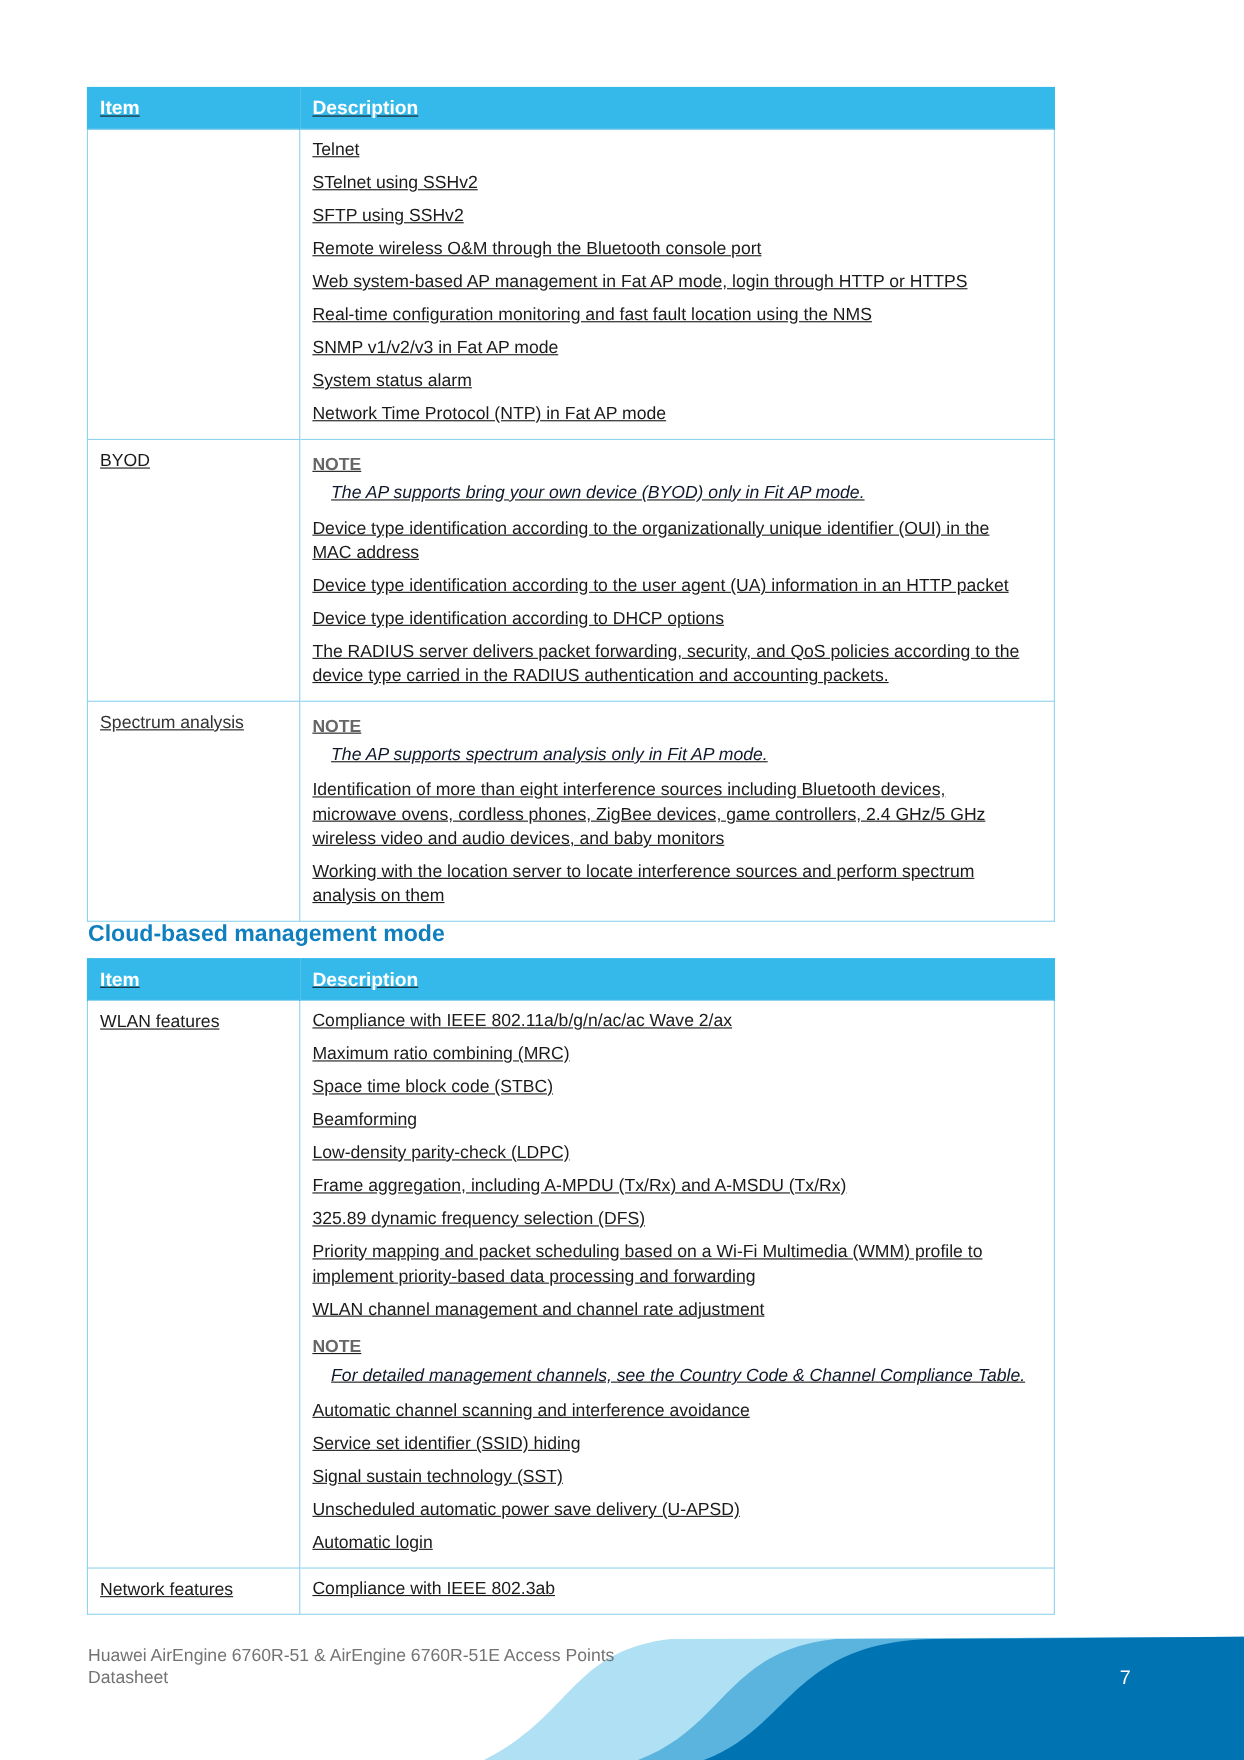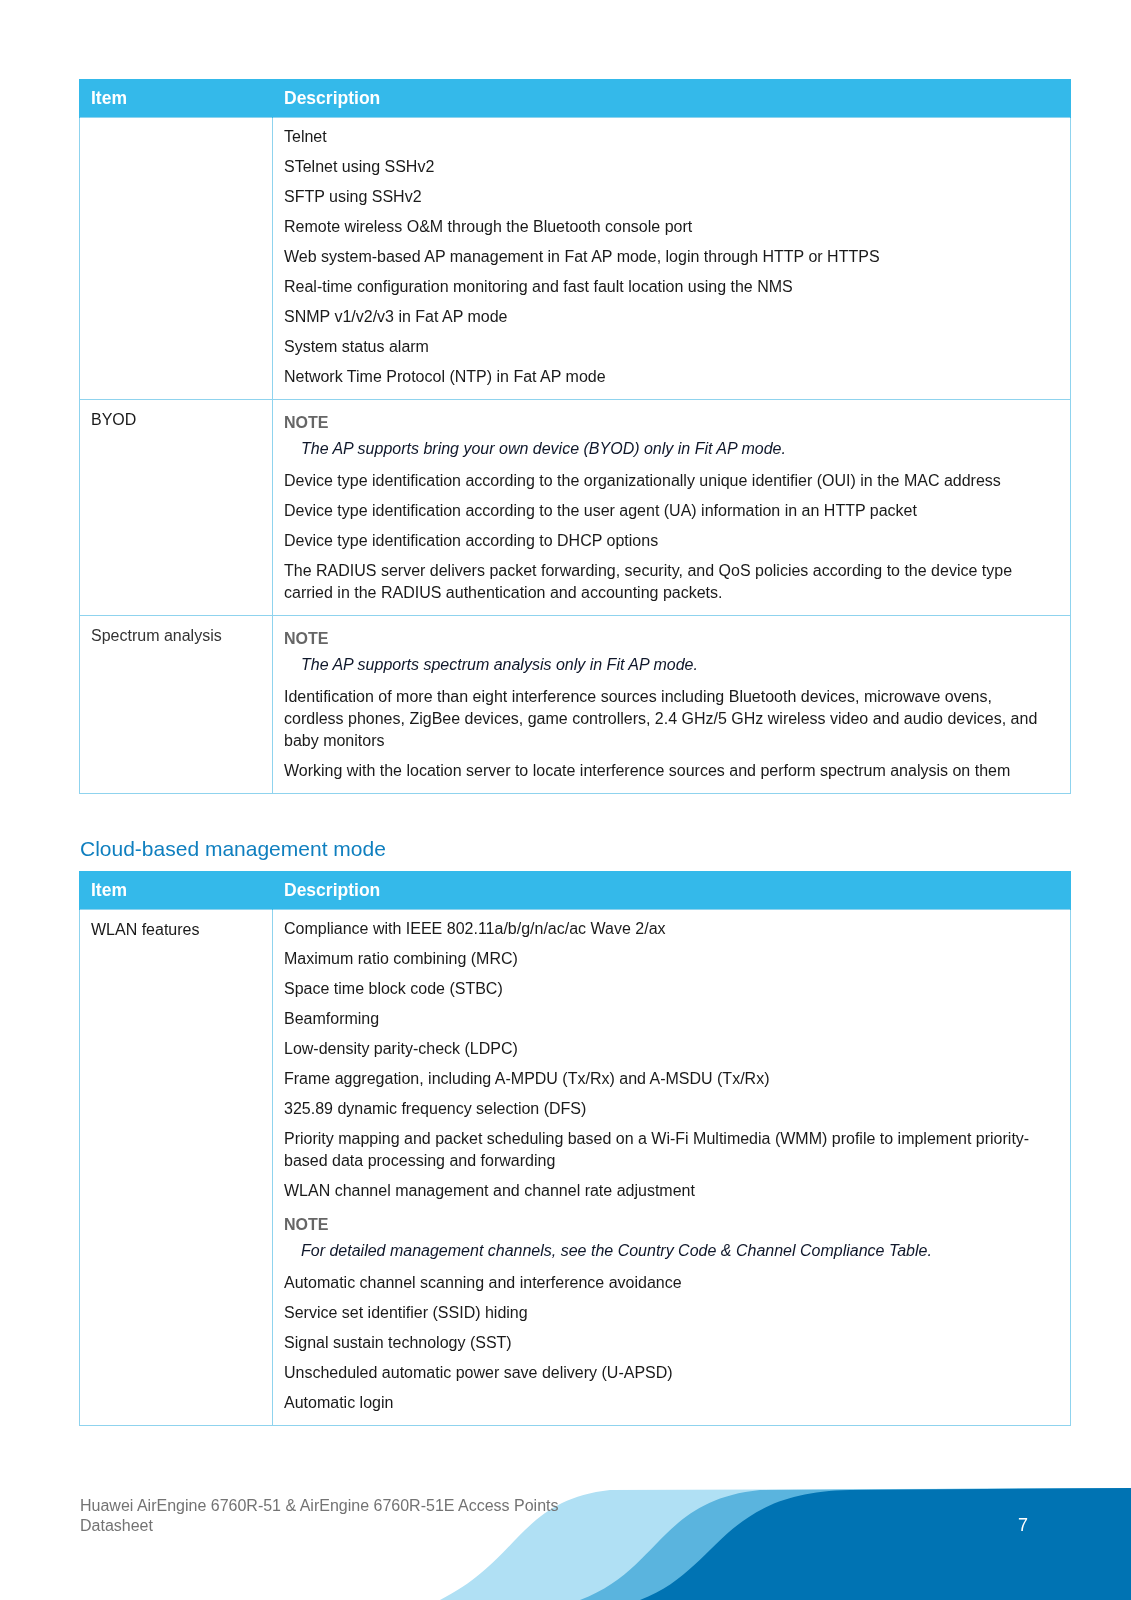--- a/index.html
+++ b/index.html
@@ -3,43 +3,43 @@
 <meta charset="utf-8">
 <style>
   html, body { margin: 0; padding: 0; }
   body {
     width: 1131px; height: 1600px; position: relative; overflow: hidden;
     background: #ffffff;
     font-family: "Liberation Sans", sans-serif;
     color: #1a1a1a;
   }
   .tbl {
-    position: absolute; left: 79px; width: 992px;
-    border-collapse: collapse; table-layout: fixed;
+    position: absolute; left: 79px; width: 880px;
+    border-collapse: collapse; table-layout: fixed; text-decoration: underline;
   }
   .tbl th {
     background: #34b9ea; color: #ffffff; text-align: left;
     font-weight: bold; font-size: 17.5px; height: 38px; padding: 0 0 0 11px;
     border-left: 1px solid #6fcdf0; border-right: 1px solid #34b9ea;
     letter-spacing: 0;
   }
   .tbl th:first-child { border-left: 1px solid #34b9ea; }
   .tbl td {
     border: 1.5px solid #8fd3ee; vertical-align: top;
     font-size: 16px; line-height: 22px;
   }
   .tbl td.item { width: 170px; padding: 9px 10px 0 11px; }
   .tbl td.desc { padding: 4px 20px 7px 11px; }
   .tbl col.c1 { width: 193px; }
   .line { margin: 0; padding: 4px 0 4px 0; }
   .note-label { color: #666666; font-weight: bold; font-size: 16px; padding: 8px 0 2px 0; }
   .note-text { color: #0f172a; font-style: italic; padding: 2px 0 6px 17px; }
   .section-title {
     position: absolute; left: 80px; top: 837px;
-    color: #0f7fbf; font-weight: normal; font-size: 21px;
+    color: #0f7fbf; font-weight: bold; font-size: 21px;
   }
   .footer-text {
     position: absolute; left: 80px; top: 1496px; width: 480px;
     color: #737373; font-size: 16px; line-height: 20px;
   }
   .page-num {
     position: absolute; left: 1018px; top: 1515px;
     color: #ffffff; font-size: 18px;
   }
   .wave { position: absolute; left: 0; top: 1470px; }
@@ -120,20 +120,26 @@
       <div class="line">WLAN channel management and channel rate adjustment</div>
       <div class="note-label">NOTE</div>
       <div class="note-text">For detailed management channels, see the Country Code &amp; Channel Compliance Table.</div>
       <div class="line">Automatic channel scanning and interference avoidance</div>
       <div class="line">Service set identifier (SSID) hiding</div>
       <div class="line">Signal sustain technology (SST)</div>
       <div class="line">Unscheduled automatic power save delivery (U-APSD)</div>
       <div class="line">Automatic login</div>
     </td>
   </tr>
+  <tr>
+    <td class="item">Network features</td>
+    <td class="desc">
+      <div class="line">Compliance with IEEE 802.3ab</div>
+    </td>
+  </tr>
 </tbody>
   </table>
 
 <svg class="wave" width="1131" height="130" viewBox="0 0 1131 130">
   <path d="M440,130 C520,90 520,30 610,20 L1131,18 L1131,130 Z" fill="#b0e0f4"></path>
   <path d="M580,130 C660,100 660,30 760,20 L1131,18 L1131,130 Z" fill="#5ab4de"></path>
   <path d="M640,130 C720,100 720,22 850,20 L1131,18 L1131,130 Z" fill="#0073b3"></path>
 </svg>
 
 <div class="footer-text">Huawei AirEngine 6760R-51 &amp; AirEngine 6760R-51E Access Points Datasheet</div>

